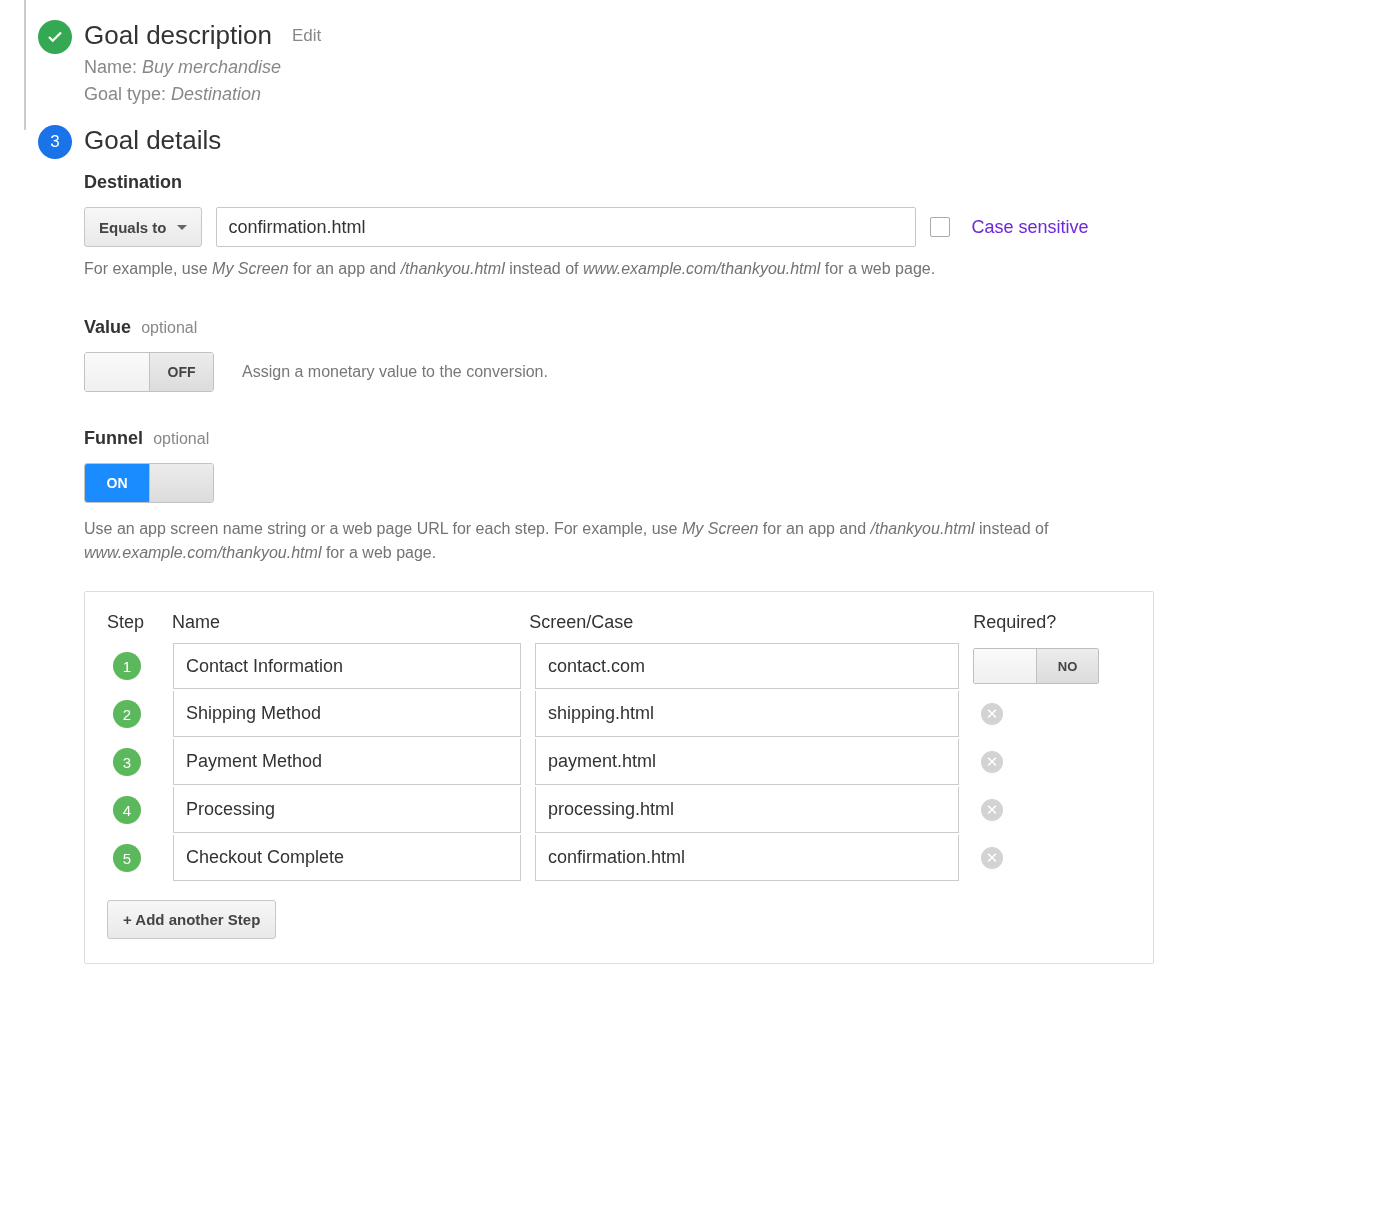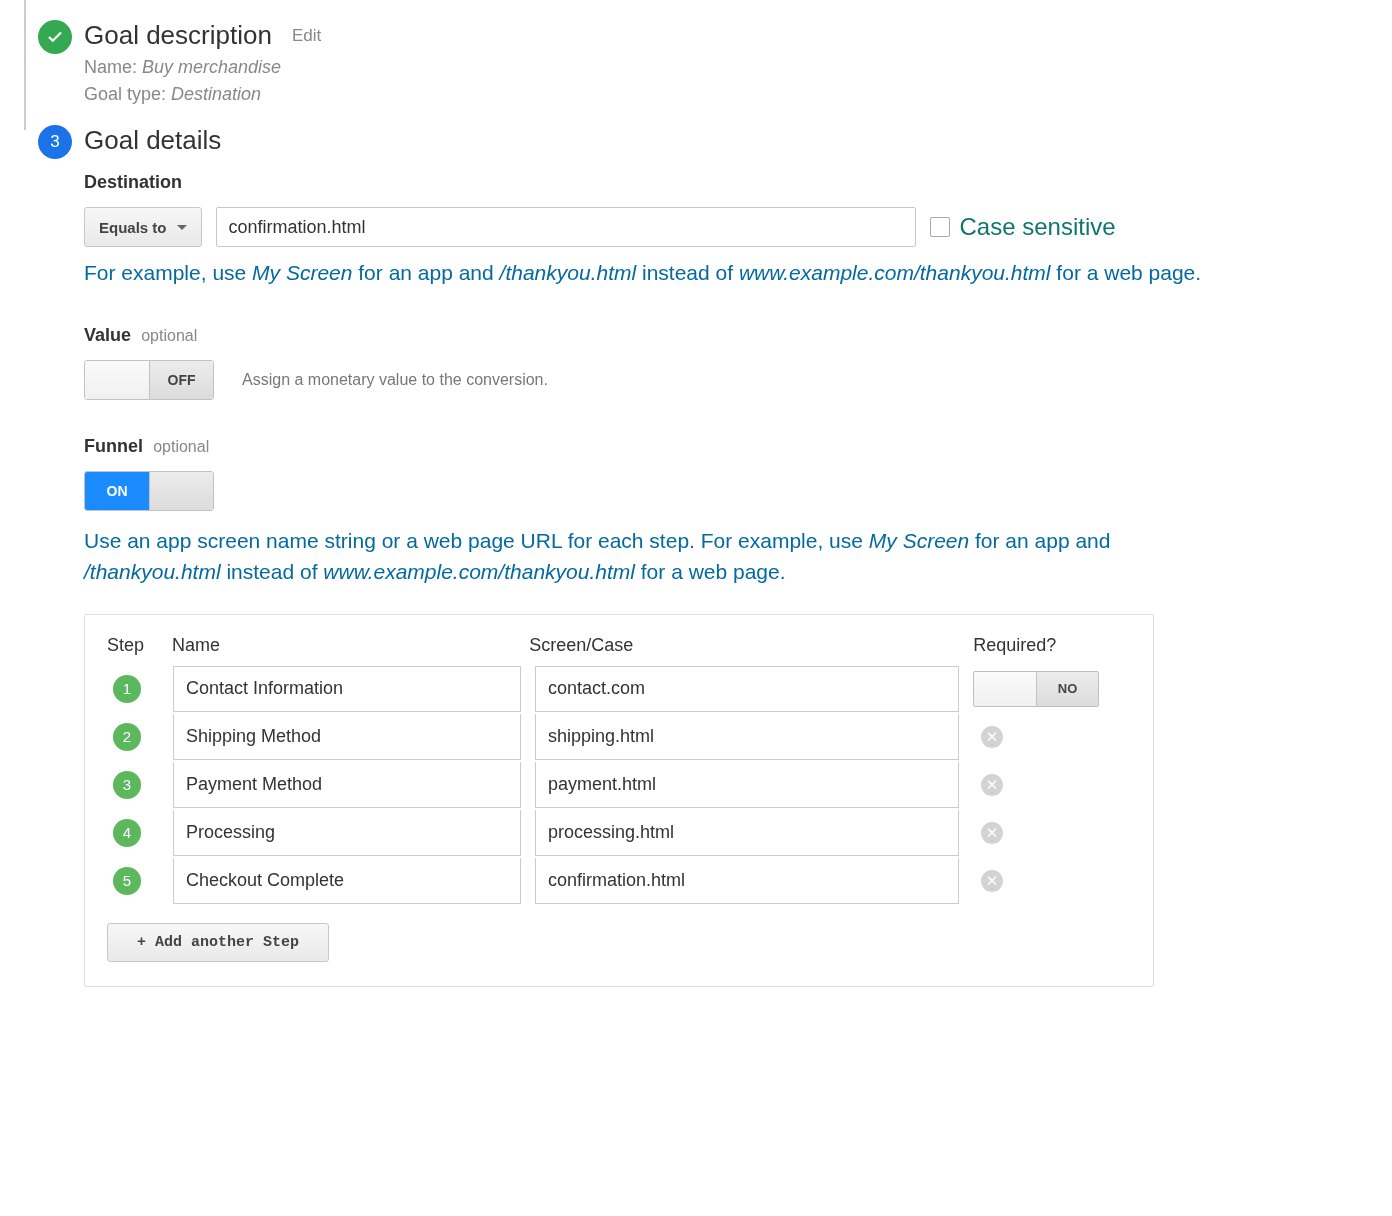--- a/index.html
+++ b/index.html
@@ -129,27 +129,28 @@
   }
   .checkbox {
     width: 20px;
     height: 20px;
     border: 1px solid #aaa;
     border-radius: 2px;
     cursor: pointer;
     background: #fff;
   }
   .cs-label {
-    font-size: 24px;
-    color: #0f766e;
+    font-size: 18px;
+    color: #6d28d9;
+    margin-left: 12px;
   }
 
   .help {
-    color: #0369a1;
-    font-size: 21px;
+    color: #737373;
+    font-size: 16px;
     margin-top: 10px;
     line-height: 1.5;
   }
   .help .ital { font-style: italic; }
 
   .block { margin-top: 36px; }
 
   .toggle {
     display: inline-flex;
     height: 40px;
@@ -260,26 +261,25 @@
     overflow: hidden;
     cursor: pointer;
   }
   .req-toggle .toggle-half { width: 62px; font-size: 13px; }
 
   .add-step-btn {
     margin-top: 18px;
     border: 1px solid #c7c7c7;
     background: linear-gradient(#f7f7f7,#e9e9e9);
     color: #444;
-    padding: 10px 29px;
+    padding: 10px 15px;
     font-size: 15px;
     font-weight: 600;
     border-radius: 3px;
     cursor: pointer;
-    font-family: Liberation Mono, monospace;
   }
 </style>
 </head>
 <body>
 
 <div class="wrap">
   <div class="vline"></div>
 
   <div class="row">
     <div class="timeline-col">

